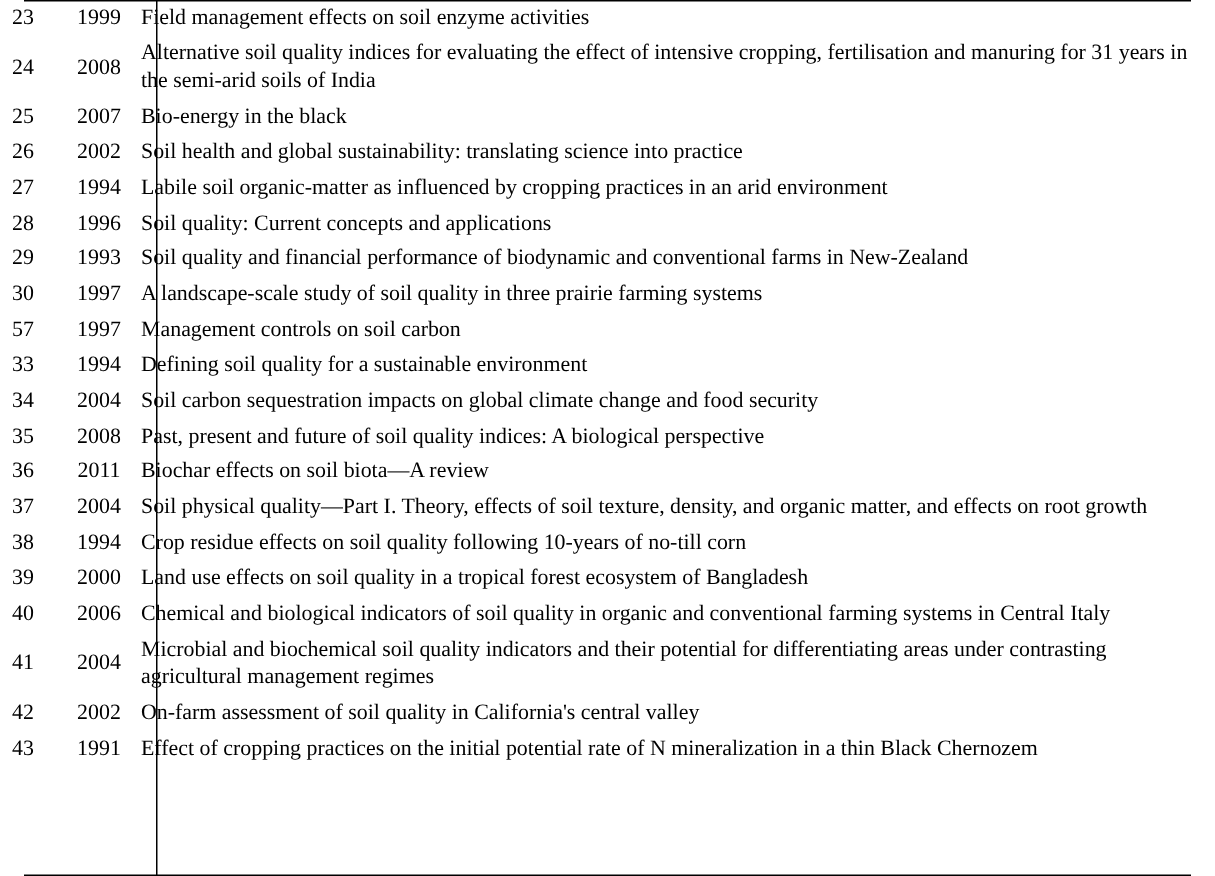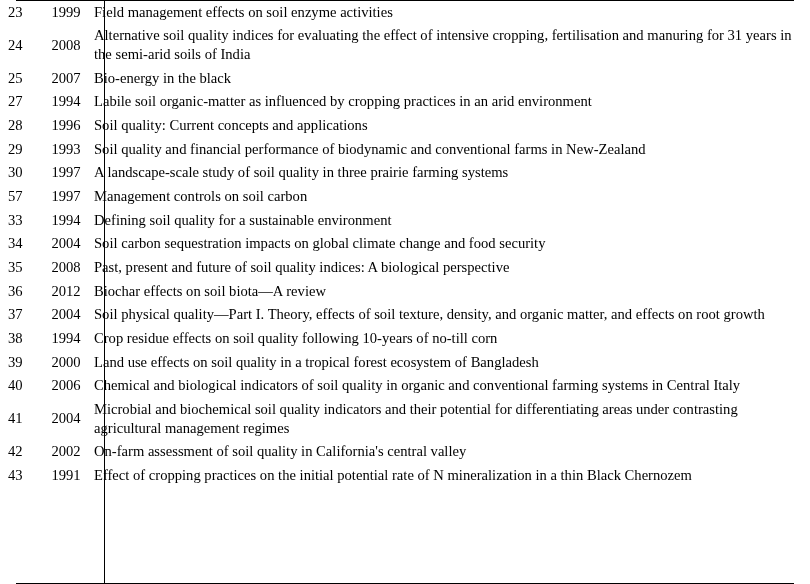--- a/index.html
+++ b/index.html
@@ -100,20 +100,25 @@
           <td class="col-num">24</td>
           <td class="col-year">2008</td>
           <td class="col-title">Alternative soil quality indices for evaluating the effect of intensive cropping, fertilisation and manuring for 31 years in the semi-arid soils of India</td>
         </tr>
         <tr>
           <td class="col-num">25</td>
           <td class="col-year">2007</td>
           <td class="col-title">Bio-energy in the black</td>
         </tr>
         <tr>
+          <td class="col-num">26</td>
+          <td class="col-year">2002</td>
+          <td class="col-title">Soil health and global sustainability: translating science into practice</td>
+        </tr>
+        <tr>
           <td class="col-num">27</td>
           <td class="col-year">1994</td>
           <td class="col-title">Labile soil organic-matter as influenced by cropping practices in an arid environment</td>
         </tr>
         <tr>
           <td class="col-num">28</td>
           <td class="col-year">1996</td>
           <td class="col-title">Soil quality: Current concepts and applications</td>
         </tr>
         <tr>
@@ -141,21 +146,21 @@
           <td class="col-year">2004</td>
           <td class="col-title">Soil carbon sequestration impacts on global climate change and food security</td>
         </tr>
         <tr>
           <td class="col-num">35</td>
           <td class="col-year">2008</td>
           <td class="col-title">Past, present and future of soil quality indices: A biological perspective</td>
         </tr>
         <tr>
           <td class="col-num">36</td>
-          <td class="col-year">2012</td>
+          <td class="col-year">2011</td>
           <td class="col-title">Biochar effects on soil biota—A review</td>
         </tr>
         <tr>
           <td class="col-num">37</td>
           <td class="col-year">2004</td>
           <td class="col-title">Soil physical quality—Part I. Theory, effects of soil texture, density, and organic matter, and effects on root growth</td>
         </tr>
         <tr>
           <td class="col-num">38</td>
           <td class="col-year">1994</td>

